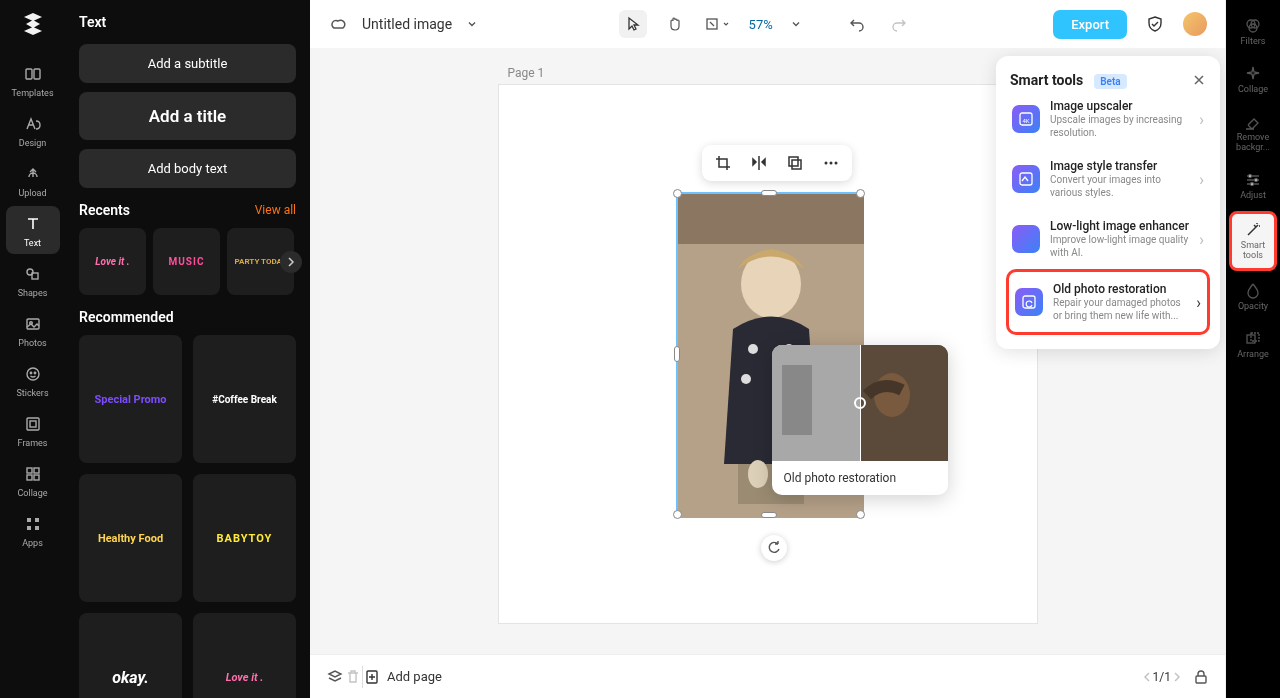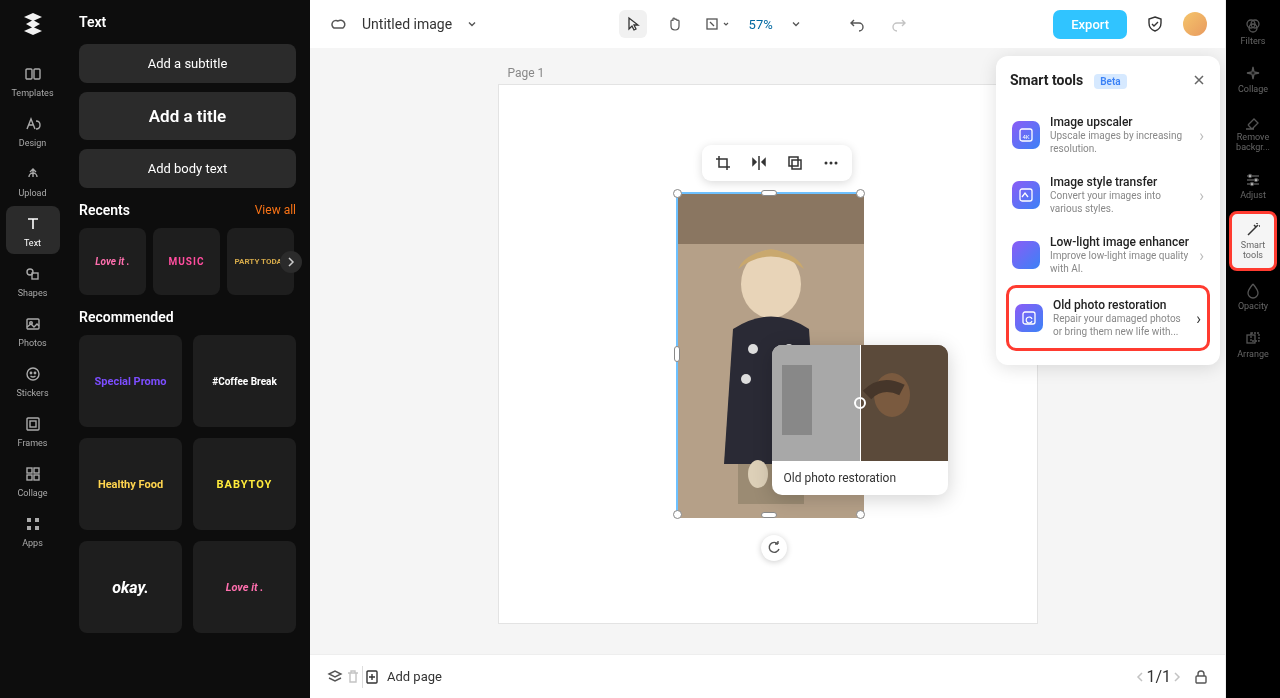--- a/index.html
+++ b/index.html
@@ -17,21 +17,21 @@
 .panel-title { color: #fff; font-size: 14px; font-weight: 600; margin-bottom: 14px; }
 .text-btn { background: #2b2b2b; color: #fff; border-radius: 8px; padding: 12px; text-align: center; margin-bottom: 9px; font-size: 13px; cursor: pointer; }
 .text-btn.lg { font-size: 17px; font-weight: 600; padding: 14px; }
 .section-row { display: flex; justify-content: space-between; align-items: center; margin: 14px 0 10px; }
 .section-title { color: #fff; font-size: 14px; font-weight: 600; }
 .view-all { color: #f97316; font-size: 12px; cursor: pointer; }
 .recents-row { display: flex; gap: 7px; position: relative; }
 .recent-thumb { width: 67px; height: 67px; background: #1e1e1e; border-radius: 8px; display: flex; align-items: center; justify-content: center; font-size: 10px; color: #fff; font-weight: bold; }
 .recents-arrow { position: absolute; right: -6px; top: 50%; transform: translateY(-50%); width: 22px; height: 22px; background: #2b2b2b; border-radius: 50%; display: flex; align-items: center; justify-content: center; cursor: pointer; }
 .rec-grid { display: grid; grid-template-columns: 1fr 1fr; gap: 11px; margin-top: 10px; }
-.rec-thumb { height: 92px; background: #1e1e1e; border-radius: 8px; display: flex; align-items: center; justify-content: center; font-size: 11px; font-weight: bold; }
+.rec-thumb { height: 128px; background: #1e1e1e; border-radius: 8px; display: flex; align-items: center; justify-content: center; font-size: 11px; font-weight: bold; }
 
 .main { flex: 1; display: flex; flex-direction: column; background: #fff; position: relative; }
 .topbar { height: 48px; display: flex; align-items: center; padding: 8px 18px; gap: 14px; }
 .cloud-icon { width: 20px; height: 20px; }
 .doc-title { font-size: 14px; color: #333; cursor: pointer; }
 .topbar-spacer { flex: 1; }
 .tool-btn { width: 28px; height: 28px; display: flex; align-items: center; justify-content: center; cursor: pointer; border-radius: 6px; }
 .tool-btn.active { background: #f1f1f1; }
 .zoom { color: #0369a1; font-size: 13px; cursor: pointer; padding: 0 4px; }
 .export-btn { background: #30c4ff; color: #fff; padding: 7px 18px; border-radius: 7px; font-size: 13px; font-weight: 500; cursor: pointer; }
@@ -49,41 +49,41 @@
 
 .preview-card { position: absolute; top: 260px; left: 273px; width: 176px; background: #fff; border-radius: 10px; box-shadow: 0 4px 20px rgba(0,0,0,0.18); overflow: hidden; }
 .preview-img { height: 116px; background: linear-gradient(90deg, #9a9a9a 0%, #9a9a9a 50%, #56473a 50%, #56473a 100%); position: relative; }
 .preview-slider { position: absolute; left: 50%; top: 0; bottom: 0; width: 1px; background: #fff; }
 .preview-slider-handle { position: absolute; left: 50%; top: 50%; transform: translate(-50%,-50%); width: 12px; height: 12px; border: 2px solid #fff; border-radius: 50%; }
 .preview-label { padding: 10px 12px; font-size: 12px; color: #333; }
 
 .refresh-btn { position: absolute; top: 450px; left: 262px; width: 26px; height: 26px; background: #fff; border-radius: 50%; display: flex; align-items: center; justify-content: center; box-shadow: 0 1px 6px rgba(0,0,0,0.2); cursor: pointer; }
 
 .smart-panel { position: absolute; top: 8px; right: 5px; width: 224px; background: #fff; border-radius: 12px; box-shadow: 0 3px 18px rgba(0,0,0,0.12); padding: 14px 10px; }
-.smart-header { display: flex; align-items: center; justify-content: space-between; margin-bottom: 16px; padding: 0 4px; }
+.smart-header { display: flex; align-items: center; justify-content: space-between; padding: 0 4px; }
 .smart-title { font-size: 14px; font-weight: 700; color: #222; }
 .beta-badge { background: #d6e9ff; color: #3b82f6; font-size: 10px; font-weight: 600; border-radius: 4px; padding: 2px 6px; margin-left: 7px; }
 .close-x { cursor: pointer; color: #666; }
 .smart-item { display: flex; align-items: center; gap: 10px; padding: 10px 6px; border-radius: 10px; cursor: pointer; position: relative; }
 .smart-item.highlight { border: 3px solid #ff3b30; }
 .smart-icon { width: 28px; height: 28px; border-radius: 7px; background: linear-gradient(135deg,#8b5cf6,#3b82f6); display: flex; align-items: center; justify-content: center; flex-shrink: 0; }
 .smart-text { flex: 1; }
 .smart-name { font-size: 12px; color: #222; font-weight: 500; }
 .smart-desc { font-size: 10px; color: #888; line-height: 1.3; }
 .smart-chev { color: #bbb; }
 
 .right-rail { width: 55px; background: #000000; display: flex; flex-direction: column; align-items: center; padding-top: 10px; gap: 4px; border-left: 1px solid #f0f0f0; }
 .rr-item { display: flex; flex-direction: column; align-items: center; padding: 7px 4px; cursor: pointer; width: 48px; border-radius: 8px; gap: 2px; }
 .rr-item.highlight { border: 3px solid #ff3b30; background: #f5f5f5; }
 .rr-label { font-size: 9px; color: #666; text-align: center; line-height: 1.1; }
 
 .bottombar { height: 44px; border-top: 1px solid #eee; display: flex; align-items: center; padding: 0 16px; }
 .add-page { display: flex; align-items: center; gap: 6px; font-size: 13px; color: #333; cursor: pointer; }
 .bb-spacer { flex: 1; }
-.page-ind { font-size: 16px; color: #333; }
+.page-ind { font-size: 12px; color: #333; }
 .bb-divider { width: 1px; height: 22px; background: #ddd; }
 
 svg { display: block; }
 </style>
 </head>
 <body>
 
 <div class="left-rail">
   <div class="logo">
     <svg width="26" height="26" viewBox="0 0 26 26">

